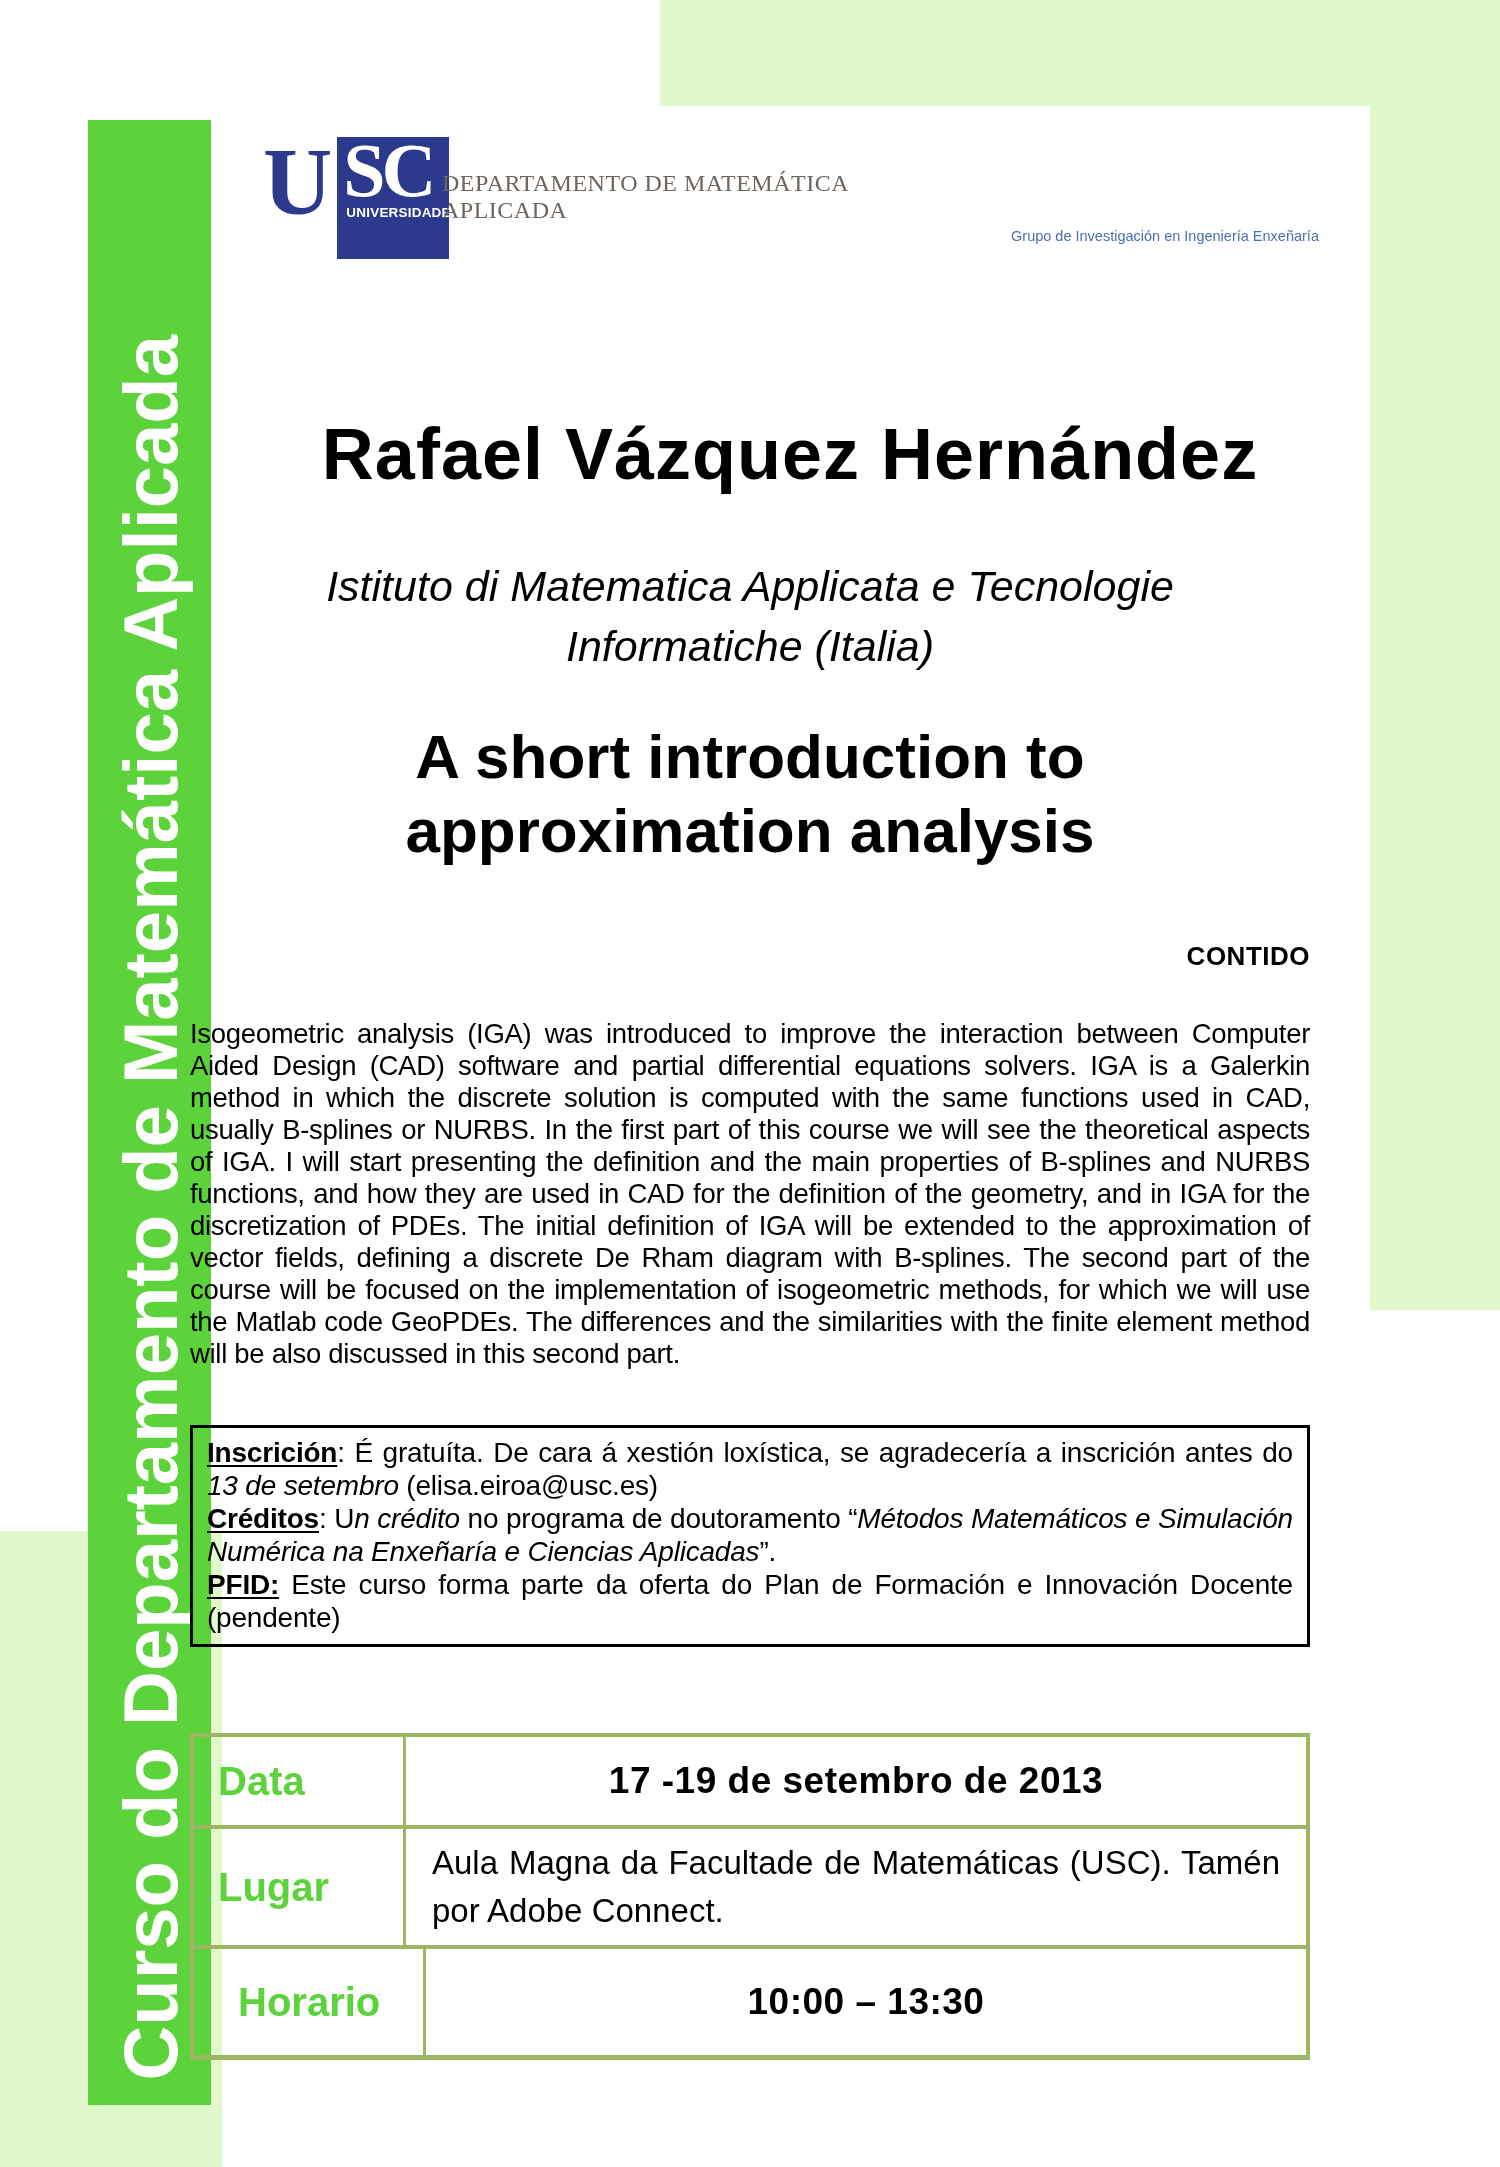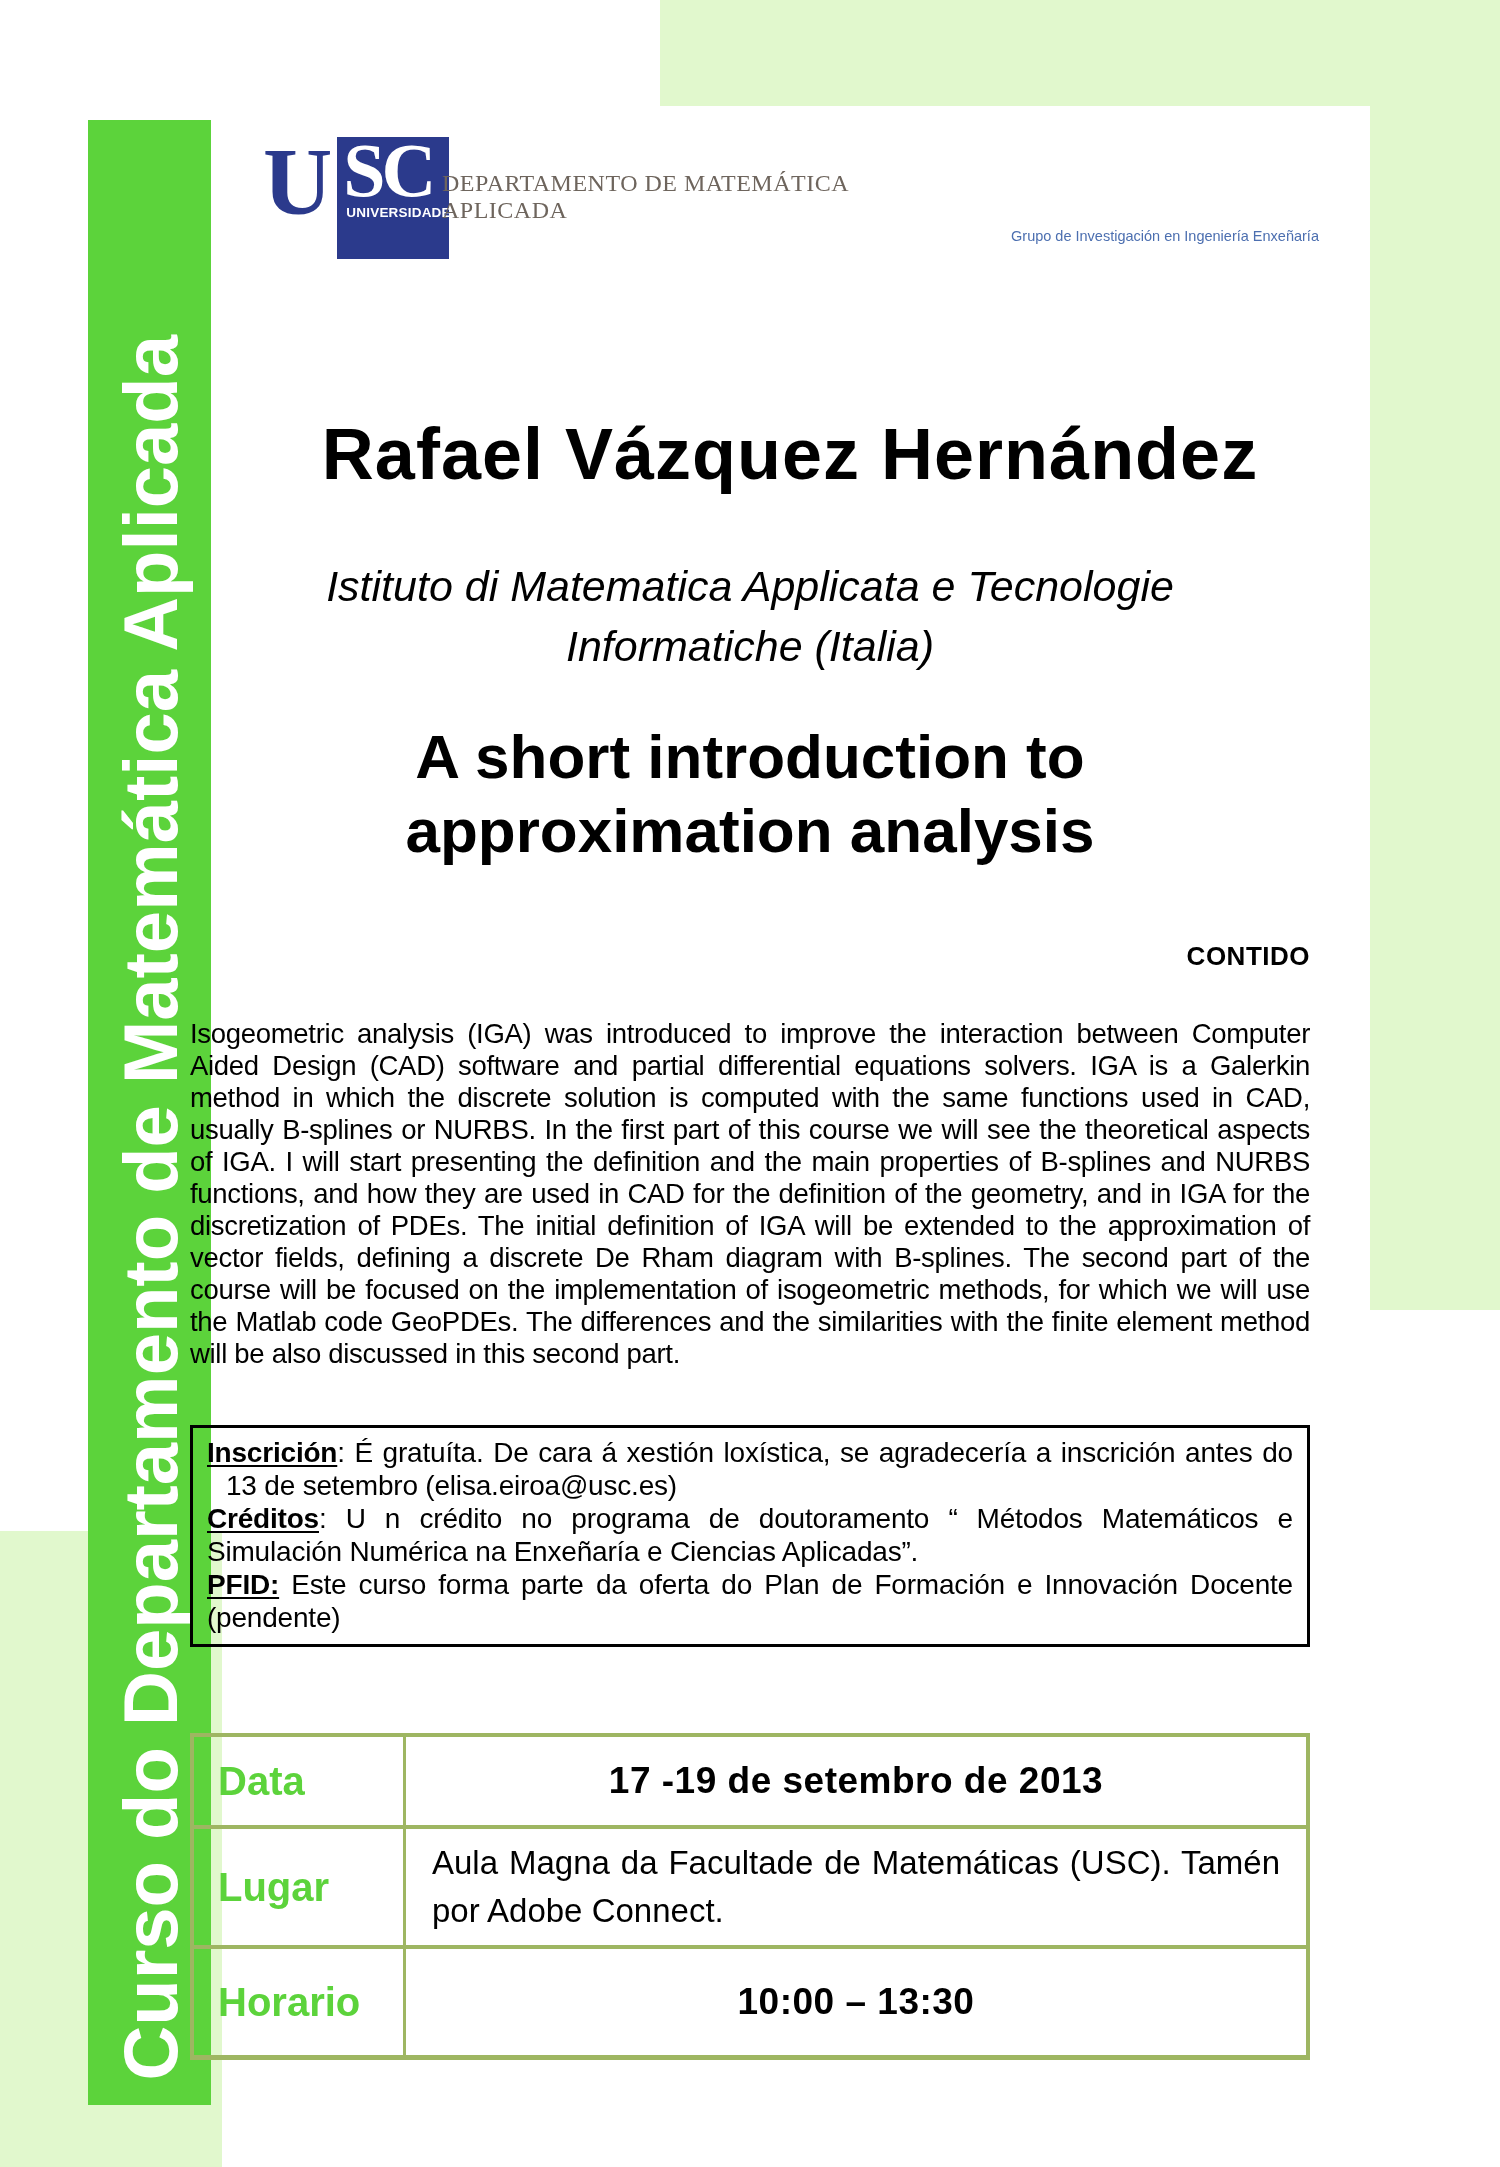--- a/index.html
+++ b/index.html
@@ -46,30 +46,30 @@
   .affiliation span{display:block;}
   .course-title{position:absolute;left:190px;top:720px;width:1120px;text-align:center;font-weight:bold;font-size:62px;line-height:74px;}
   .course-title span{display:block;}
   .contido{position:absolute;left:190px;top:941px;width:1120px;text-align:right;font-weight:bold;font-size:26px;letter-spacing:0.5px;}
   
   .abstract{position:absolute;left:190px;top:1018px;width:1120px;font-size:27.5px;line-height:32px;text-align:justify;letter-spacing:-0.3px;}
   
   .info-box{position:absolute;left:190px;top:1425px;width:1120px;box-sizing:border-box;border:3px solid #000;padding:8px 14px 10px 14px;font-size:28px;line-height:33px;text-align:justify;letter-spacing:-0.2px;}
   .info-box p{margin:0;}
   .ib-label{font-weight:bold;text-decoration:underline;text-decoration-thickness:2px;text-underline-offset:3px;}
-  .ib-italic{margin-left:19px;}
+  .ib-italic{font-style:italic;}
   
   .details-table{position:absolute;left:190px;top:1733px;width:1120px;box-sizing:border-box;border:4px solid var(--table-border);border-bottom-width:5px;}
   .dt-row{display:flex;border-bottom:4px solid var(--table-border);}
   .dt-row:last-child{border-bottom:none;}
   .dt-label{width:212px;box-sizing:border-box;border-right:3px solid var(--table-border);display:flex;align-items:center;padding-left:24px;color:var(--bright-green);font-weight:bold;font-size:40px;}
   .dt-value{flex:1;display:flex;align-items:center;box-sizing:border-box;padding:10px 26px;justify-content:center;}
   .dt-row-1{min-height:88px;}
   .dt-row-2{min-height:116px;}
-  .dt-row-3{min-height:106px;}
+  .dt-row-3{min-height:106px;margin-left:20px;}
   .dt-value-strong{font-weight:bold;font-size:37px;letter-spacing:0.5px;}
   .dt-value-text{font-size:33px;line-height:48px;text-align:justify;width:100%;}
 </style>
 </head>
 <body>
 
 <div class="page">
 
   <div class="band-top"></div>
   <div class="strip-right"></div>

